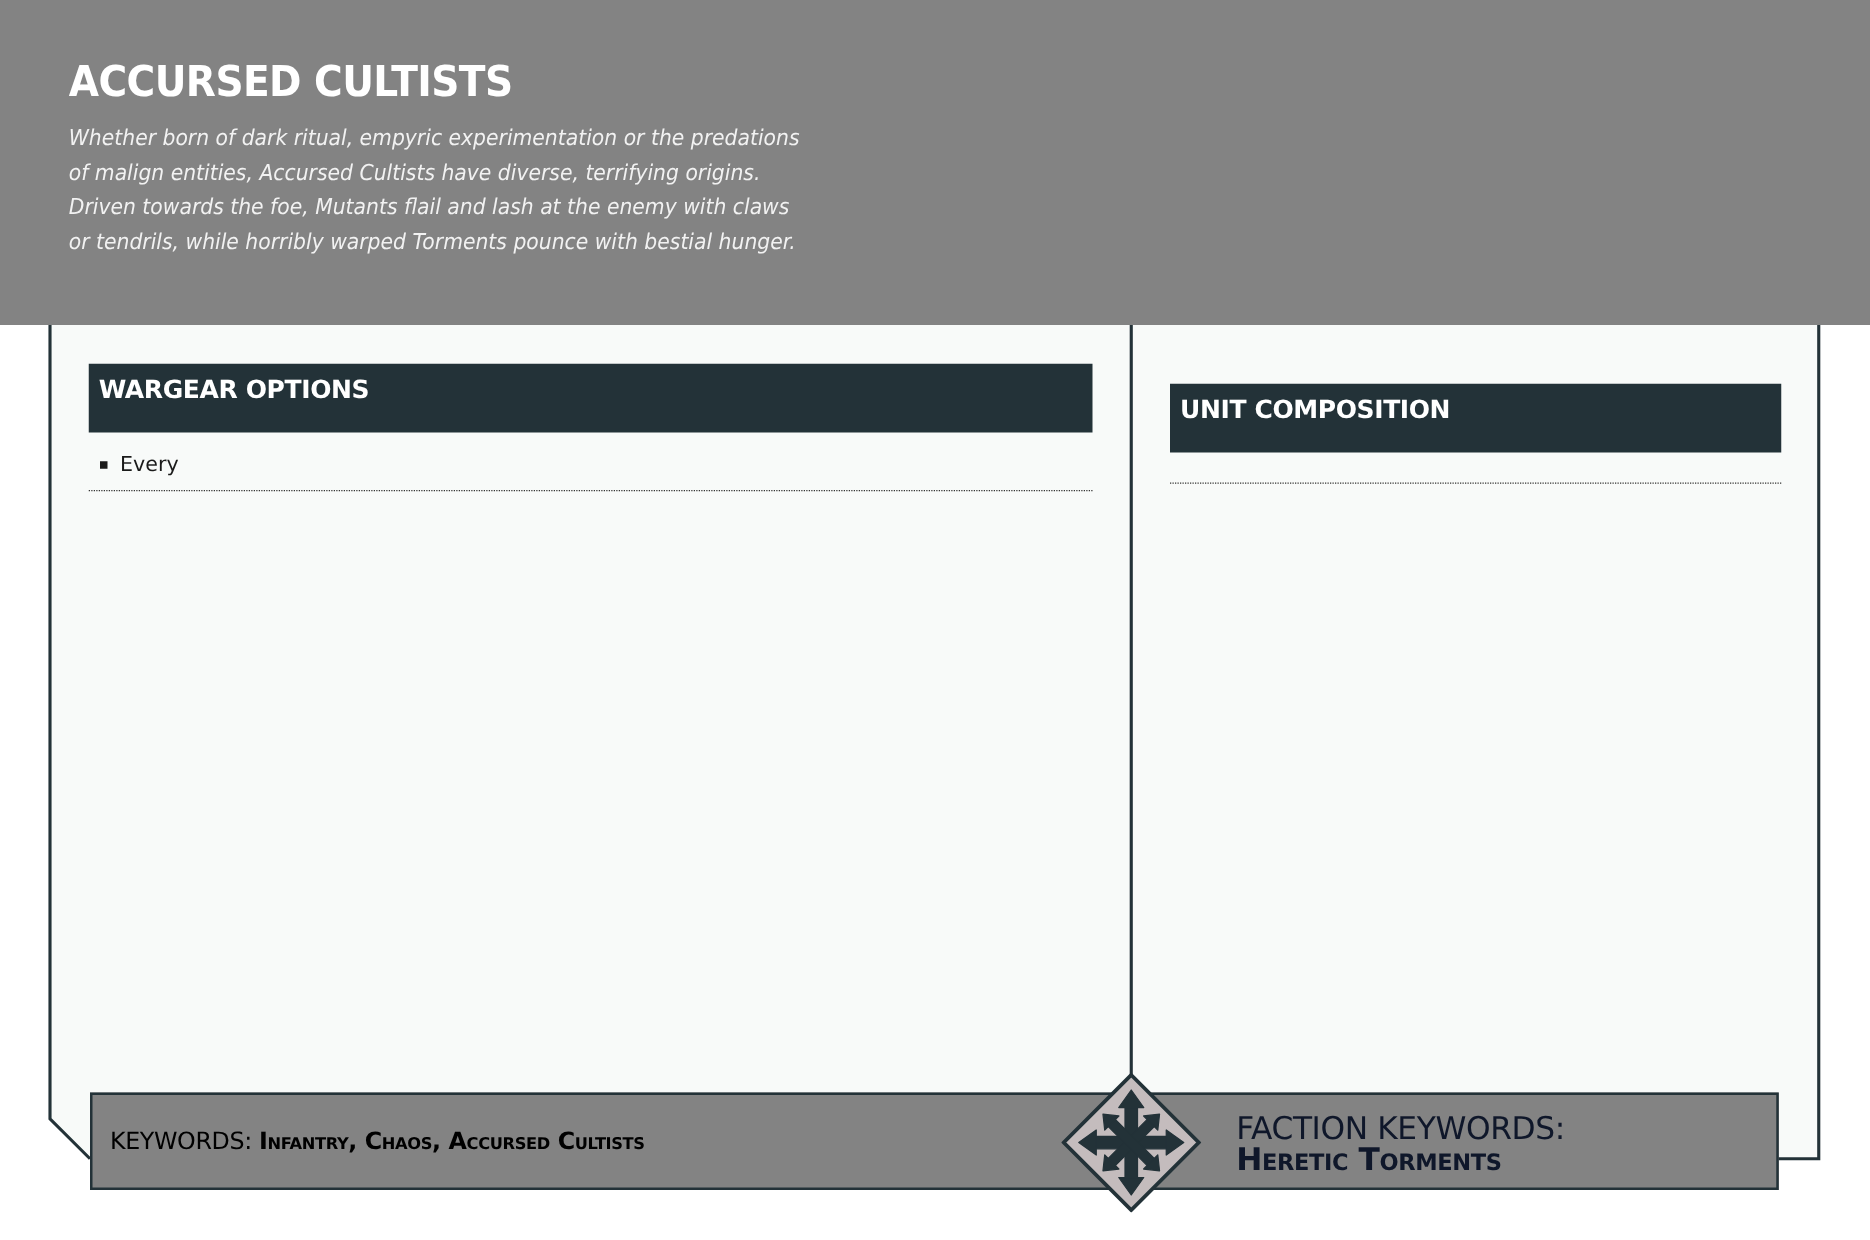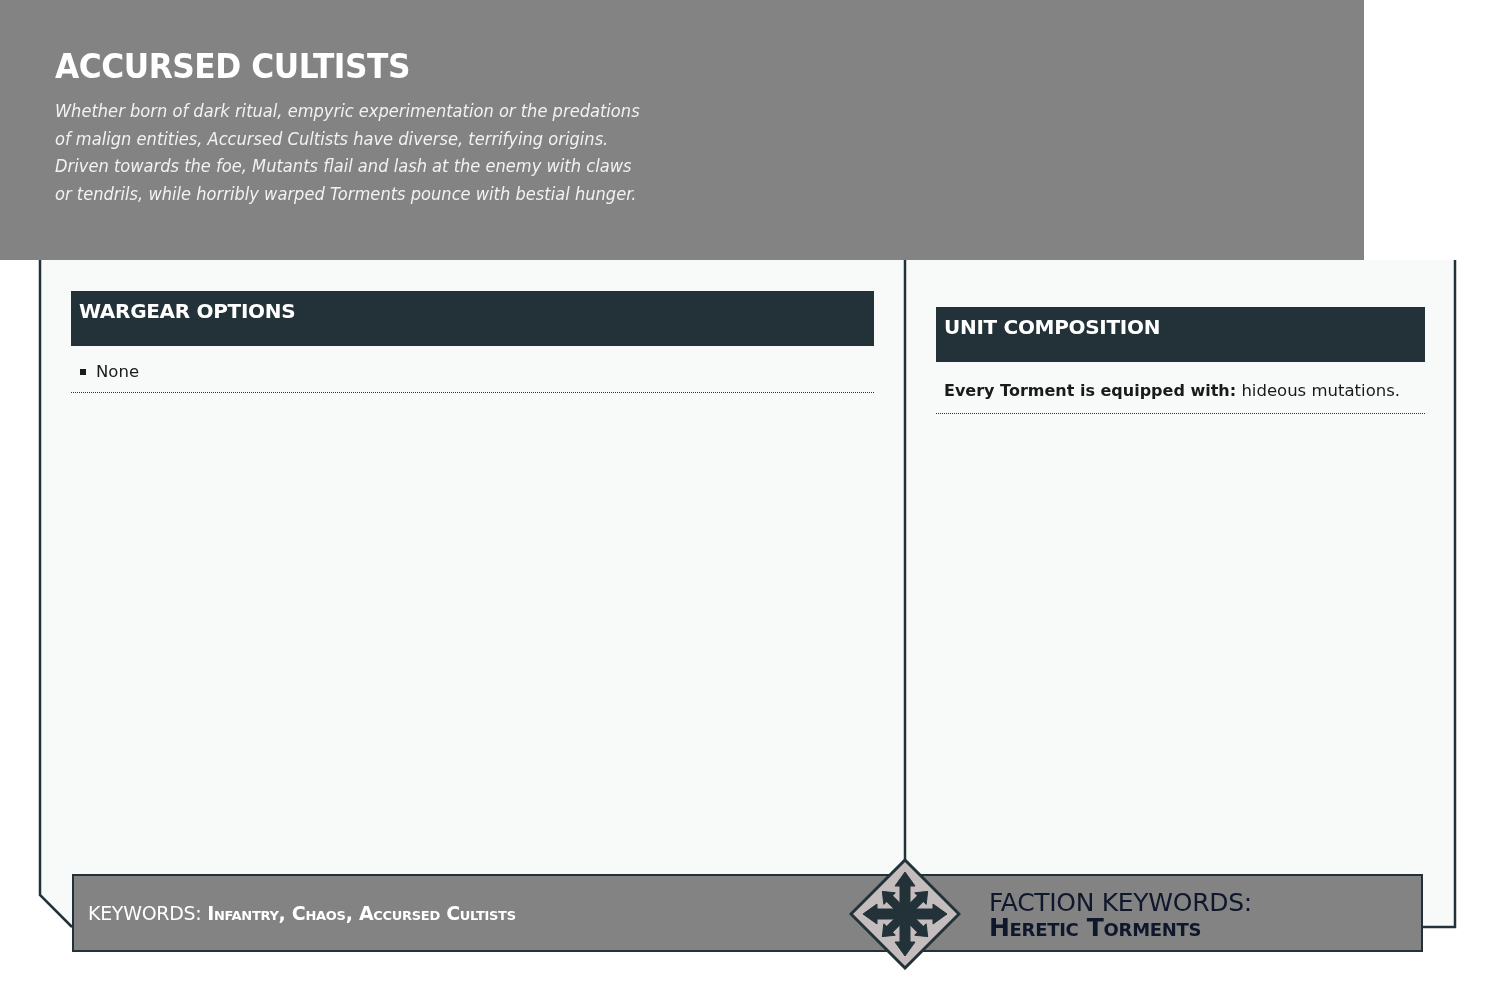--- a/index.html
+++ b/index.html
@@ -1,33 +1,33 @@
 <!DOCTYPE html>
 <html><head>
 <meta charset="utf-8">
 <style>
   html, body { margin:0; padding:0; }
   body { width:1496px; height:992px; background:#ffffff; position:relative; overflow:hidden; font-family:"DejaVu Sans", sans-serif; }
-  .header { position:absolute; left:0; top:0; width:1364px; height:260px; background:#838383; }
+  .header { position:absolute; left:0; top:0; width:1496px; height:260px; background:#838383; }
   .title { position:absolute; left:55px; top:46px; font-family:"DejaVu Sans", sans-serif; font-weight:bold; font-size:34px; color:#ffffff; letter-spacing:-0.5px; margin:0; transform:scaleX(0.92); transform-origin:left; }
   .lore { position:absolute; left:55px; top:98px; width:640px; font-family:"DejaVu Sans", sans-serif; font-style:italic; font-size:17.5px; line-height:27.7px; color:#f2f2f2; transform:scaleX(0.93); transform-origin:left; }
   .frame-svg { position:absolute; left:0; top:0; }
   .panel-left { position:absolute; left:71px; top:291px; width:803px; }
   .panel-right { position:absolute; left:936px; top:307px; width:489px; }
   .section-head { height:55px; background:#233238; color:#ffffff; font-weight:bold; font-size:20px; line-height:40px; padding-left:8px; letter-spacing:-0.3px; }
   .list { list-style:none; margin:0; padding:12px 0 0 8px; }
   .list li { position:relative; padding-left:17px; font-size:16.5px; line-height:27.5px; color:#1a1a1a; }
   .list li::before { content:""; position:absolute; left:1px; top:11px; width:6px; height:6px; background:#1a1a1a; }
   .list li.bold { font-weight:bold; font-size:16px; }
   .dotted { border-bottom:1.5px dotted #333; margin-top:6px; }
   .equip { font-size:16.5px; color:#1a1a1a; padding-left:8px; line-height:20px; margin-top:7px; }
   .equip + .equip { margin-top:15px; }
   .equip b { font-weight:bold; font-size:16px; }
   .kw-bar { position:absolute; left:72px; top:874px; width:1347px; height:74px; background:#838383; border:2.5px solid #233238; }
-  .kw { position:absolute; left:14px; top:26px; font-size:19px; color:#ffffff; letter-spacing:-0.3px; }
+  .kw { position:absolute; left:14px; top:26px; font-size:19px; color:#000000; letter-spacing:-0.3px; }
   .kw .sc { font-weight:bold; font-variant:small-caps; font-size:19px; }
   .fkw { position:absolute; left:915px; top:14px; color:#0f172a; font-size:25px; line-height:25px; letter-spacing:-0.3px; }
   .fkw .sc { font-weight:bold; font-variant:small-caps; display:block; }
   .emblem { position:absolute; left:849px; top:858px; }
 </style>
 </head>
 <body>
 
 <div class="header">
   <h1 class="title">ACCURSED CULTISTS</h1>
@@ -37,30 +37,29 @@
 <svg class="frame-svg" width="1496" height="992" viewBox="0 0 1496 992">
   <polygon points="40,260 1455,260 1455,927 72,927 40,895" fill="#f8faf9" stroke="none"></polygon>
   <polyline points="40,260 40,895 72,927" fill="none" stroke="#233238" stroke-width="2.5"></polyline>
   <polyline points="1455,260 1455,927 1420,927" fill="none" stroke="#233238" stroke-width="2.5"></polyline>
   <line x1="905" y1="260" x2="905" y2="870" stroke="#233238" stroke-width="2.5"></line>
 </svg>
 
 <div class="panel-left">
   <div class="section-head">WARGEAR OPTIONS</div>
   <ul class="list">
-    <li>None</li>
+    <li>Every</li>
   </ul>
   <div class="dotted"></div>
 </div>
 
 <div class="panel-right">
   <div class="section-head">UNIT COMPOSITION</div>
   <ul class="list">
   </ul>
-  <div class="equip"><b>Every Torment is equipped with:</b><span> hideous mutations.</span></div>
   <div class="dotted" style="margin-top:12px"></div>
 </div>
 
 <div class="kw-bar">
   <div class="kw"><span>KEYWORDS: </span><span class="sc">Infantry, Chaos, Accursed Cultists</span></div>
   <div class="fkw"><span>FACTION KEYWORDS:</span><span class="sc">Heretic Torments</span></div>
 </div>
 
 <svg class="emblem" width="112" height="112" viewBox="0 0 112 112">
   <polygon points="56,2 110,56 56,110 2,56" fill="#c4bcbd" stroke="#233238" stroke-width="3"></polygon>

